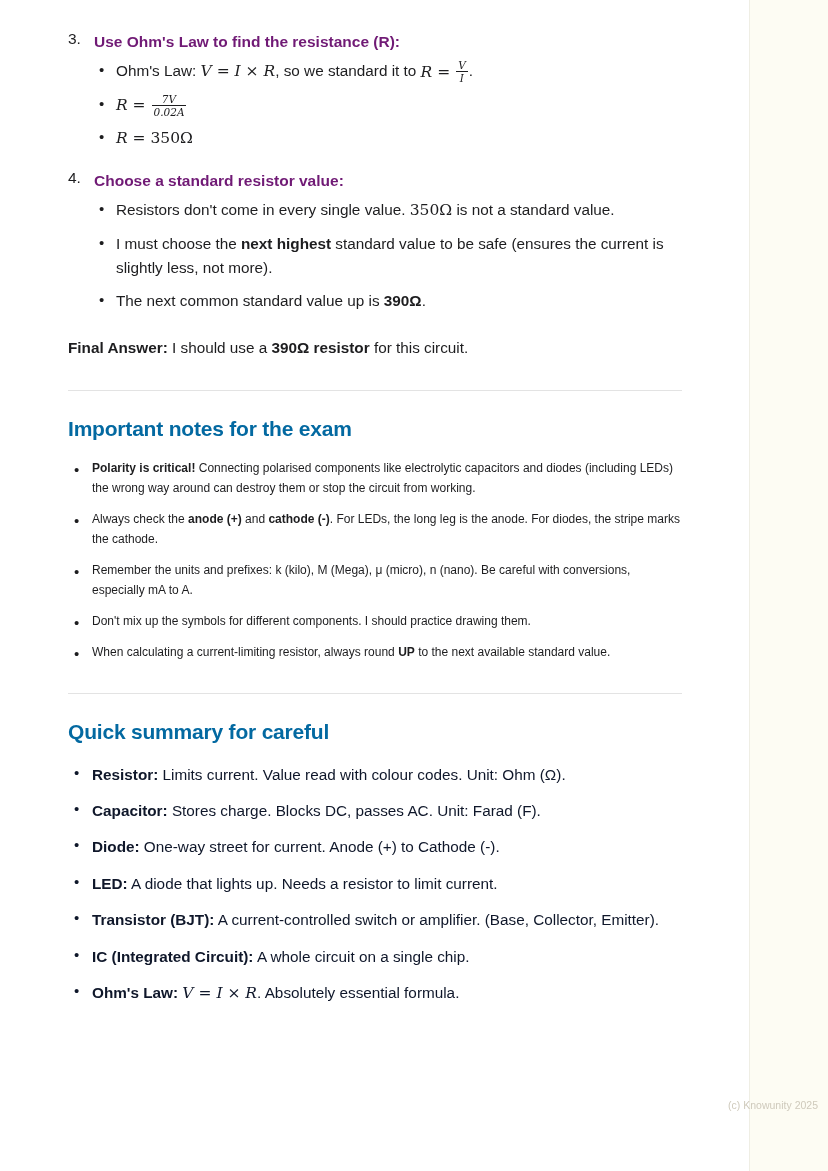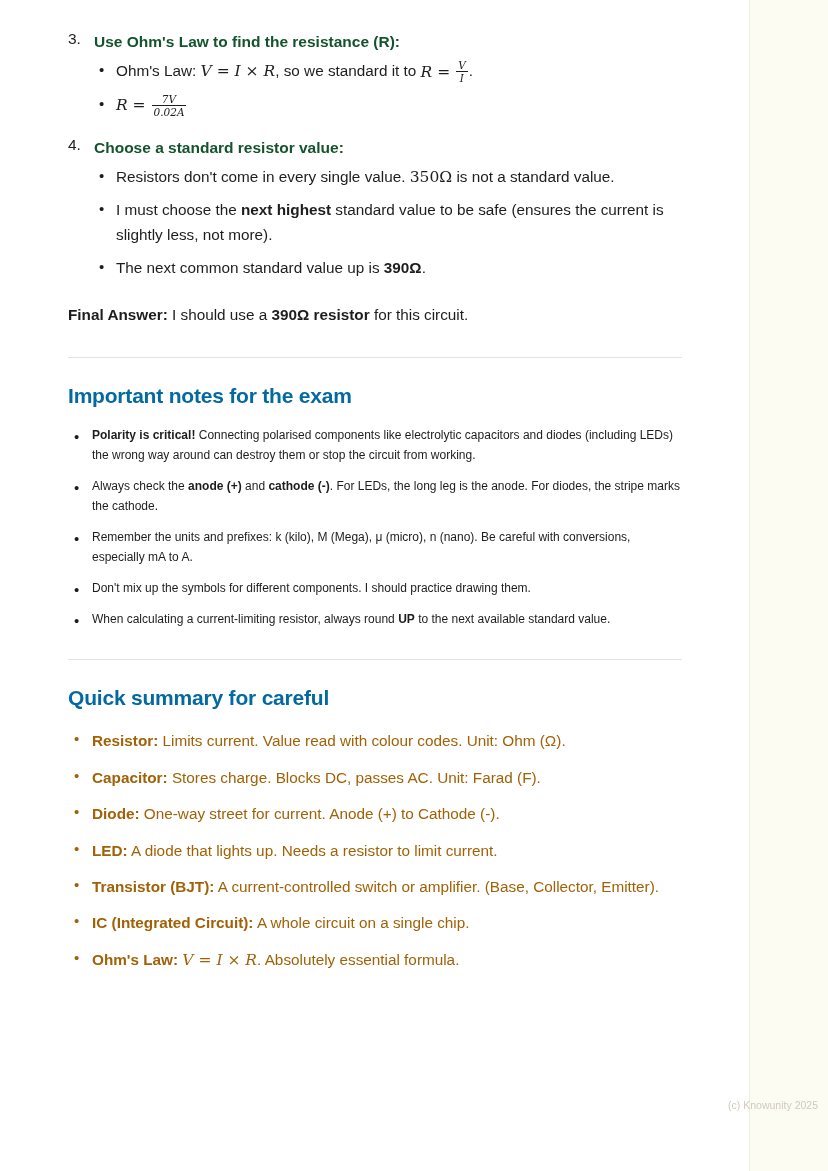--- a/index.html
+++ b/index.html
@@ -55,21 +55,21 @@
     position: absolute;
     left: -26px;
     top: 0;
     font-size: 15.5px;
     color: #1d1d1f;
   }
   .step-title {
     font-size: 15.5px;
     font-weight: bold;
     line-height: 1.5;
-    color: #14532d;
+    color: #701a75;
   }
 
   ul.bullets {
     margin: 6px 0 0 0;
     padding: 0 0 0 22px;
     list-style: none;
   }
   ul.bullets > li {
     position: relative;
     font-size: 15.3px;
@@ -162,21 +162,21 @@
   ul.summary {
     margin: 0;
     padding: 0 0 0 24px;
     list-style: none;
   }
   ul.summary > li {
     position: relative;
     font-size: 15.3px;
     line-height: 1.66;
     margin-bottom: 11px;
-    color: #a16207;
+    color: #0f172a;
   }
   ul.summary > li::before {
     content: "•";
     position: absolute;
     left: -18px;
     top: -1px;
     font-size: 15px;
   }
   ul.summary b { font-weight: bold; }
 
@@ -205,20 +205,23 @@
       <li>
         <span class="num">3.</span>
         <span class="step-title">Use Ohm's Law to find the resistance (R):</span>
         <ul class="bullets">
           <li>
             <span>Ohm's Law: </span><span class="mathi">V&nbsp;=&nbsp;I&nbsp;×&nbsp;R</span><span>, so we standard it to </span><span class="mathi nowrap">R&nbsp;=&nbsp;<span class="frac"><span class="top">V</span><span class="bot">I</span></span></span><span>.</span>
           </li>
           <li>
             <span class="mathi nowrap">R&nbsp;=&nbsp;<span class="frac"><span class="top">7V</span><span class="bot">0.02A</span></span></span>
           </li>
+          <li>
+            <span class="mathi">R</span><span class="mathr">&nbsp;= 350Ω</span>
+          </li>
         </ul>
       </li>
 
       <li>
         <span class="num">4.</span>
         <span class="step-title">Choose a standard resistor value:</span>
         <ul class="bullets">
           <li>
             <span>Resistors don't come in every single value. </span><span class="mathr">350Ω</span><span> is not a standard value.</span>
           </li>

